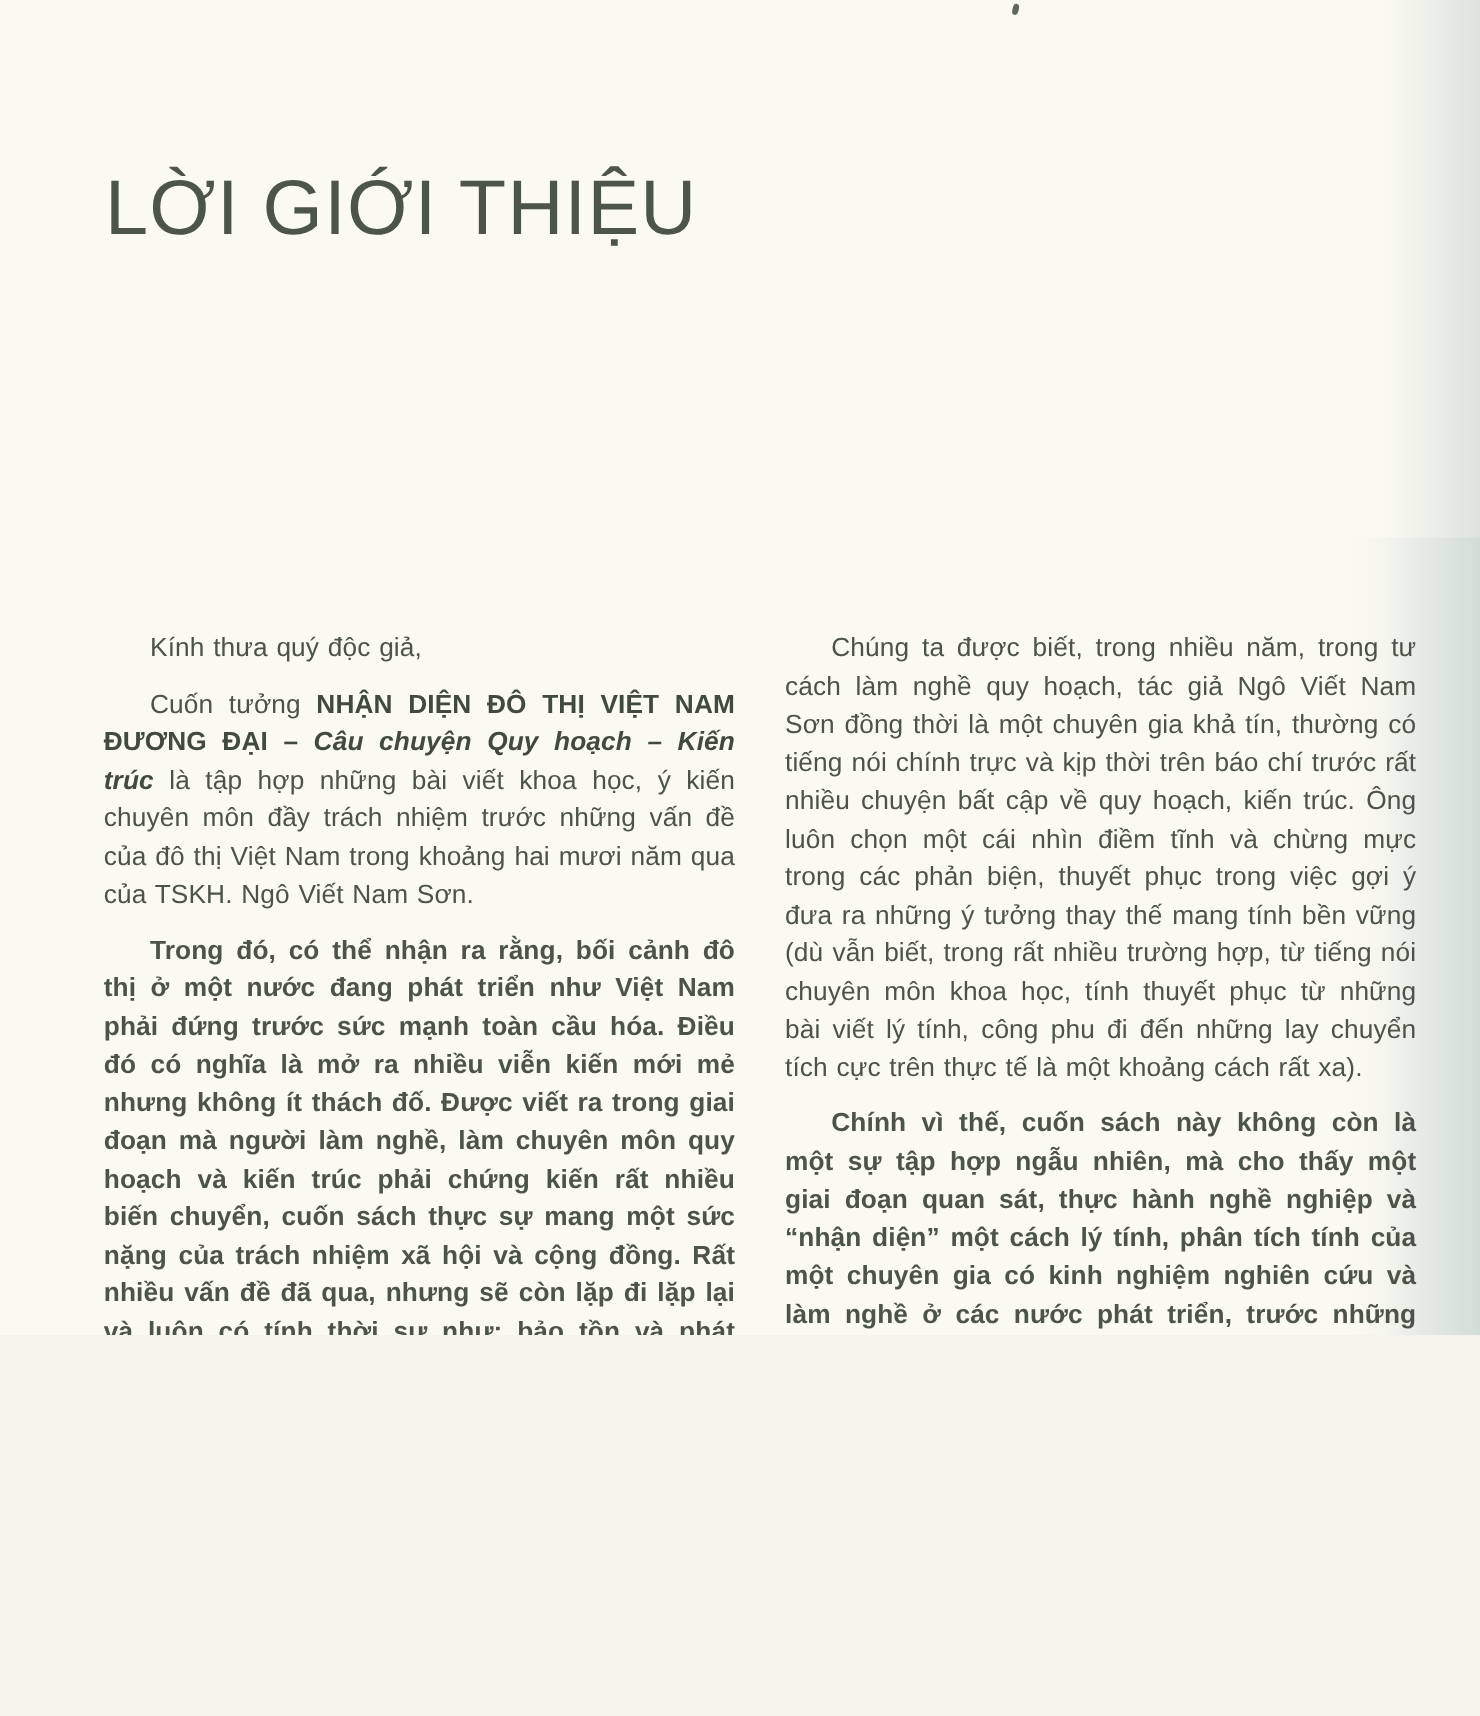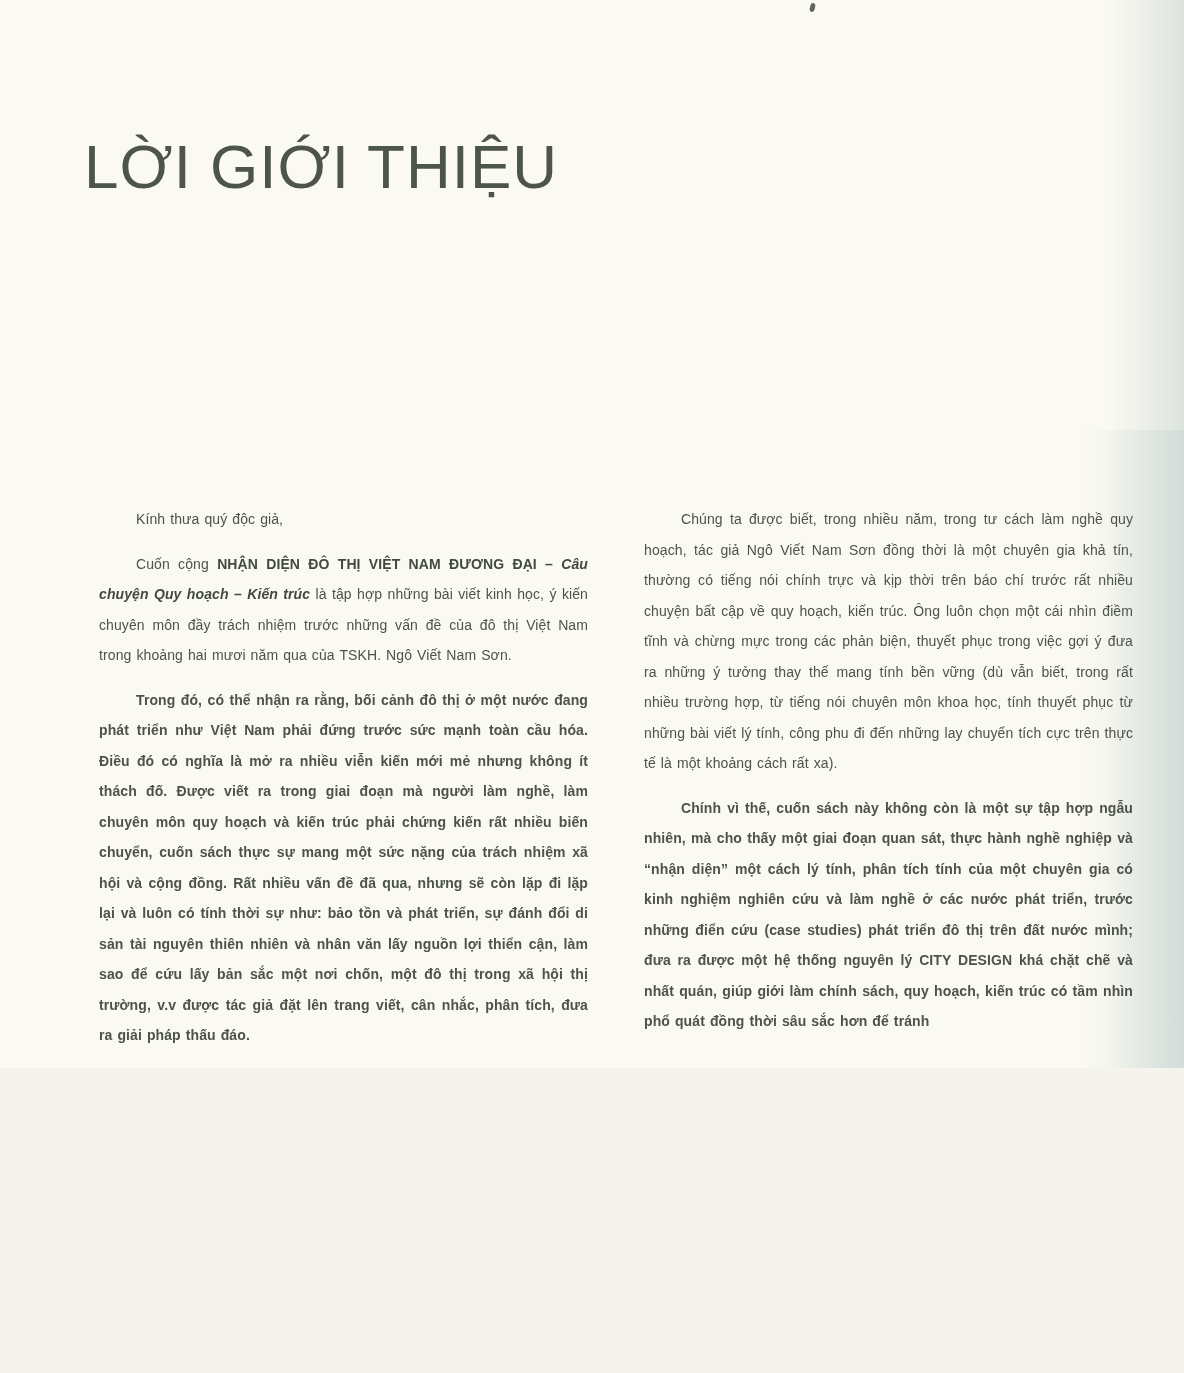--- a/index.html
+++ b/index.html
@@ -70,22 +70,22 @@
     top: 504px;
     width: 1050px;
     display: flex;
     gap: 40px;
   }
   .col {
     width: 505px;
     flex: 0 0 505px;
   }
   .para {
-    margin: 0 0 14px 16px;
-    font-size: 14px;
+    margin: 0 0 14px 0;
+    font-size: 21px;
     line-height: 30.5px;
     text-align: justify;
     text-indent: 37px;
     letter-spacing: 0.1px;
     word-spacing: 1px;
   }
   .para:last-child { margin-bottom: 0; font-weight: bold; }
   .b  { font-weight: bold; color: #414a3d; }
   .bi { font-weight: bold; font-style: italic; color: #414a3d; }
   .page-number {
@@ -104,21 +104,21 @@
   <div class="edge-shade"></div>
   <div class="edge-shade-lower"></div>
   <div class="speck"></div>
 
   <h1 class="page-title">LỜI GIỚI THIỆU</h1>
 
   <div class="columns">
 
     <div class="col">
       <p class="para">Kính thưa quý độc giả,</p>
-      <p class="para"><span>Cuốn cộng </span><span class="b">NHẬN DIỆN ĐÔ THỊ VIỆT NAM ĐƯƠNG ĐẠI</span><span class="b"> – </span><span class="bi">Câu chuyện Quy hoạch – Kiến trúc</span><span> là tập hợp những bài viết kinh học, ý kiến chuyên môn đầy trách nhiệm trước những vấn đề của đô thị Việt Nam trong khoảng hai mươi năm qua của TSKH. Ngô Viết Nam Sơn.</span></p>
+      <p class="para"><span>Cuốn tưởng </span><span class="b">NHẬN DIỆN ĐÔ THỊ VIỆT NAM ĐƯƠNG ĐẠI</span><span class="b"> – </span><span class="bi">Câu chuyện Quy hoạch – Kiến trúc</span><span> là tập hợp những bài viết khoa học, ý kiến chuyên môn đầy trách nhiệm trước những vấn đề của đô thị Việt Nam trong khoảng hai mươi năm qua của TSKH. Ngô Viết Nam Sơn.</span></p>
       <p class="para">Trong đó, có thể nhận ra rằng, bối cảnh đô thị ở một nước đang phát triển như Việt Nam phải đứng trước sức mạnh toàn cầu hóa. Điều đó có nghĩa là mở ra nhiều viễn kiến mới mẻ nhưng không ít thách đố. Được viết ra trong giai đoạn mà người làm nghề, làm chuyên môn quy hoạch và kiến trúc phải chứng kiến rất nhiều biến chuyển, cuốn sách thực sự mang một sức nặng của trách nhiệm xã hội và cộng đồng. Rất nhiều vấn đề đã qua, nhưng sẽ còn lặp đi lặp lại và luôn có tính thời sự như: bảo tồn và phát triển, sự đánh đổi di sản tài nguyên thiên nhiên và nhân văn lấy nguồn lợi thiển cận, làm sao để cứu lấy bản sắc một nơi chốn, một đô thị trong xã hội thị trường, v.v được tác giả đặt lên trang viết, cân nhắc, phân tích, đưa ra giải pháp thấu đáo.</p>
     </div>
 
     <div class="col">
       <p class="para">Chúng ta được biết, trong nhiều năm, trong tư cách làm nghề quy hoạch, tác giả Ngô Viết Nam Sơn đồng thời là một chuyên gia khả tín, thường có tiếng nói chính trực và kịp thời trên báo chí trước rất nhiều chuyện bất cập về quy hoạch, kiến trúc. Ông luôn chọn một cái nhìn điềm tĩnh và chừng mực trong các phản biện, thuyết phục trong việc gợi ý đưa ra những ý tưởng thay thế mang tính bền vững (dù vẫn biết, trong rất nhiều trường hợp, từ tiếng nói chuyên môn khoa học, tính thuyết phục từ những bài viết lý tính, công phu đi đến những lay chuyển tích cực trên thực tế là một khoảng cách rất xa).</p>
       <p class="para">Chính vì thế, cuốn sách này không còn là một sự tập hợp ngẫu nhiên, mà cho thấy một giai đoạn quan sát, thực hành nghề nghiệp và “nhận diện” một cách lý tính, phân tích tính của một chuyên gia có kinh nghiệm nghiên cứu và làm nghề ở các nước phát triển, trước những điển cứu (case studies) phát triển đô thị trên đất nước mình; đưa ra được một hệ thống nguyên lý CITY DESIGN khá chặt chẽ và nhất quán, giúp giới làm chính sách, quy hoạch, kiến trúc có tầm nhìn phổ quát đồng thời sâu sắc hơn để tránh</p>
     </div>
 
   </div>
 

